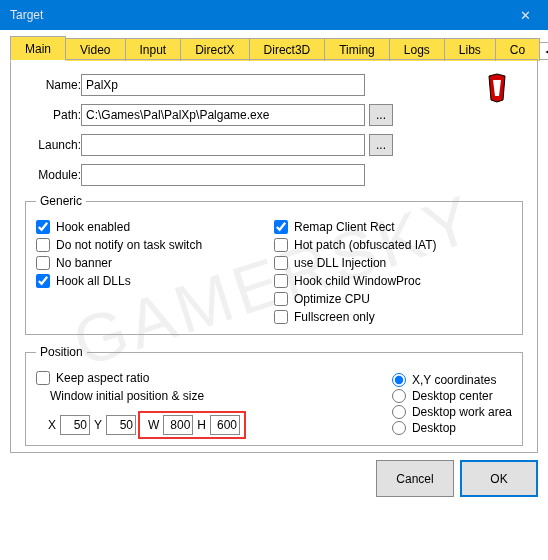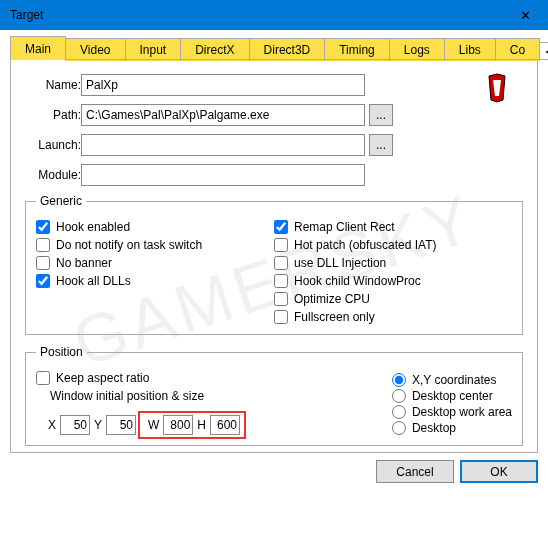--- a/index.html
+++ b/index.html
@@ -1,18 +1,18 @@
 <!DOCTYPE html>
 <html><head>
 <meta charset="utf-8">
 <style>
 * { box-sizing: border-box; margin: 0; padding: 0; font-family: 'Segoe UI', Tahoma, sans-serif; font-size: 12px; }
 body { background: #fff; width: 548px; height: 560px; overflow: hidden; position: relative; }
 
-.titlebar { background: #0078d7; color: #000000; height: 30px; display: flex; align-items: center; padding: 0 0 0 10px; font-size: 13px; }
+.titlebar { background: #0078d7; color: #e5e5e5; height: 30px; display: flex; align-items: center; padding: 0 0 0 10px; font-size: 13px; }
 .titlebar .title { flex: 1; }
 .titlebar .close { width: 45px; height: 30px; display: flex; align-items: center; justify-content: center; cursor: pointer; font-size: 13px; }
 
 .tabs-row { display: flex; align-items: flex-end; padding: 6px 4px 0 10px; border-bottom: none; position: relative; }
 .tab { padding: 4px 14px; border: 1px solid #aaa; border-bottom: none; margin-right: -1px; background: #fde047; cursor: pointer; position: relative; }
 .tab.active { z-index: 2; border-bottom: 1px solid #fff; margin-bottom: -1px; padding-top: 5px; }
 .tab.inactive { top: 1px; }
 .tab-scroll { margin-left: auto; display: flex; }
 .tab-arrow { width: 18px; height: 18px; border: 1px solid #aaa; display: flex; align-items: center; justify-content: center; cursor: pointer; background: #fff; }
 
@@ -38,21 +38,21 @@
 .pos-right { padding-left: 20px; padding-top: 4px; }
 .radio-row { display: flex; align-items: center; margin: 2px 0; }
 .radio-row input[type=radio] { width: 14px; height: 14px; margin-right: 6px; }
 
 .size-row { display: flex; align-items: center; margin-top: 8px; margin-left: 8px; }
 .size-row label { margin: 0 4px; }
 .size-row input { width: 30px; border: 1px solid #888; padding: 2px; text-align: right; height: 20px; }
 .red-box { border: 2px solid #e33; padding: 2px 4px; display: flex; align-items: center; margin-left: 2px; }
 
 .btn-bar { display: flex; justify-content: flex-end; padding: 6px 10px; gap: 6px; }
-.btn { width: 78px; height: 23px; border: 1px solid #888; background: #e1e1e1; cursor: pointer; }
+.btn { width: 78px; height: 37px; border: 1px solid #888; background: #e1e1e1; cursor: pointer; }
 .btn.default { border: 2px solid #0078d7; }
 
 .wm { position: absolute; left: 50%; top: 50%; transform: translate(-50%,-50%) rotate(-18deg); font-size: 68px; color: rgba(0,0,0,0.06); pointer-events: none; letter-spacing: 4px; font-weight: 300; }
 </style>
 </head>
 <body>
 
 <div class="titlebar">
   <span class="title">Target</span>
   <div class="close">✕</div>

